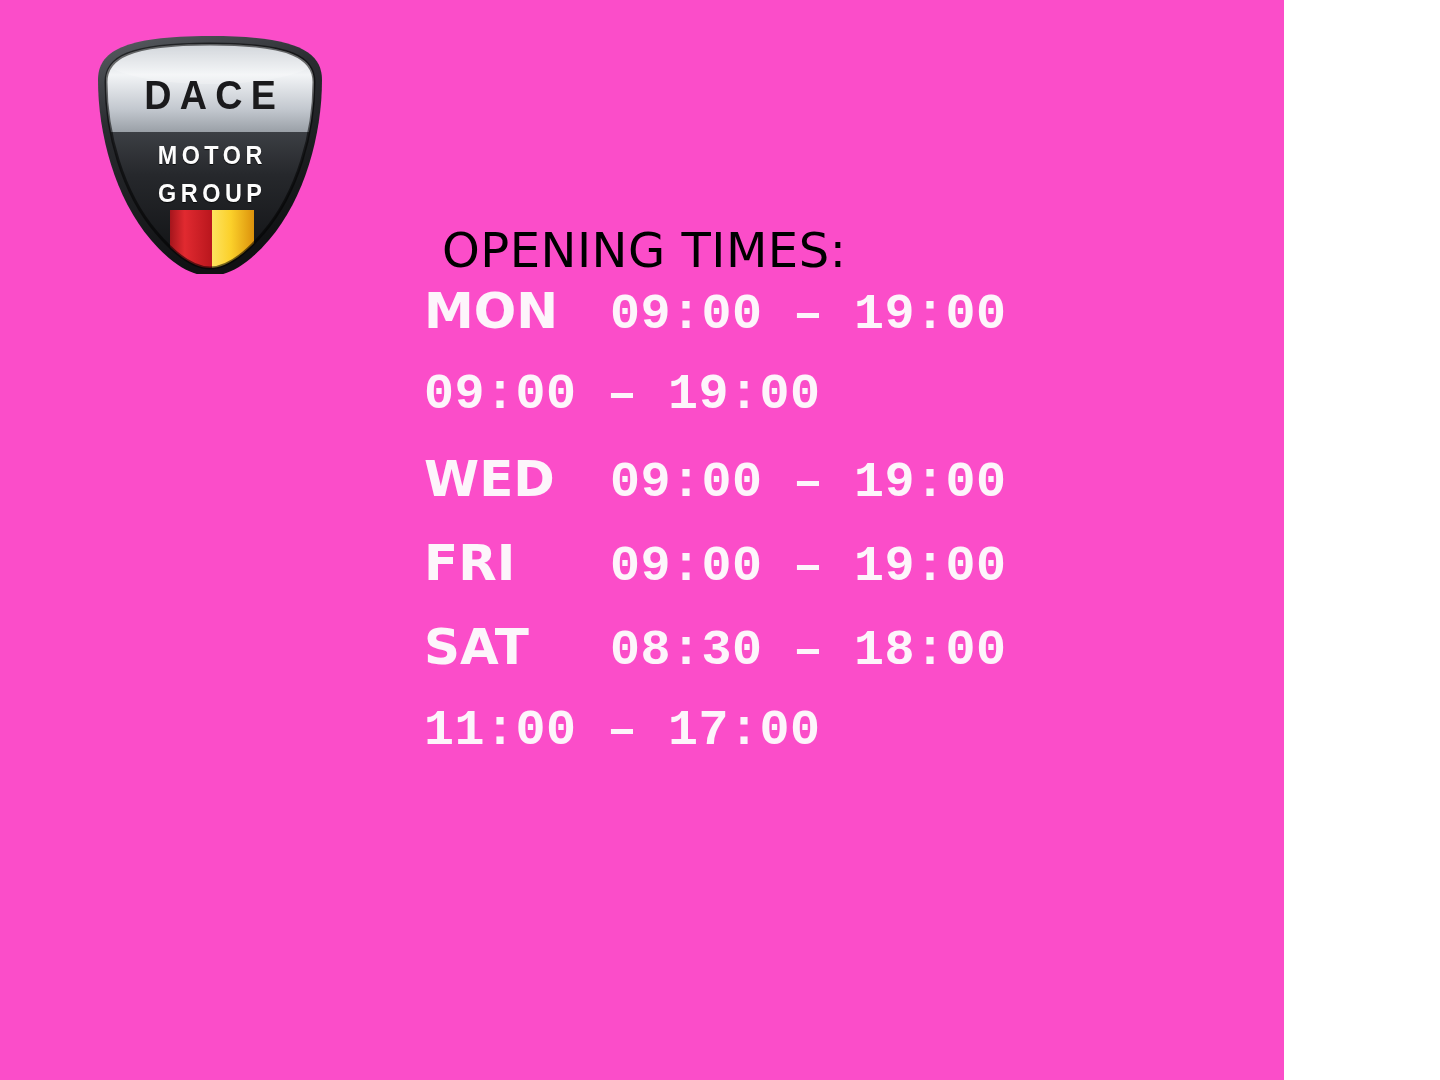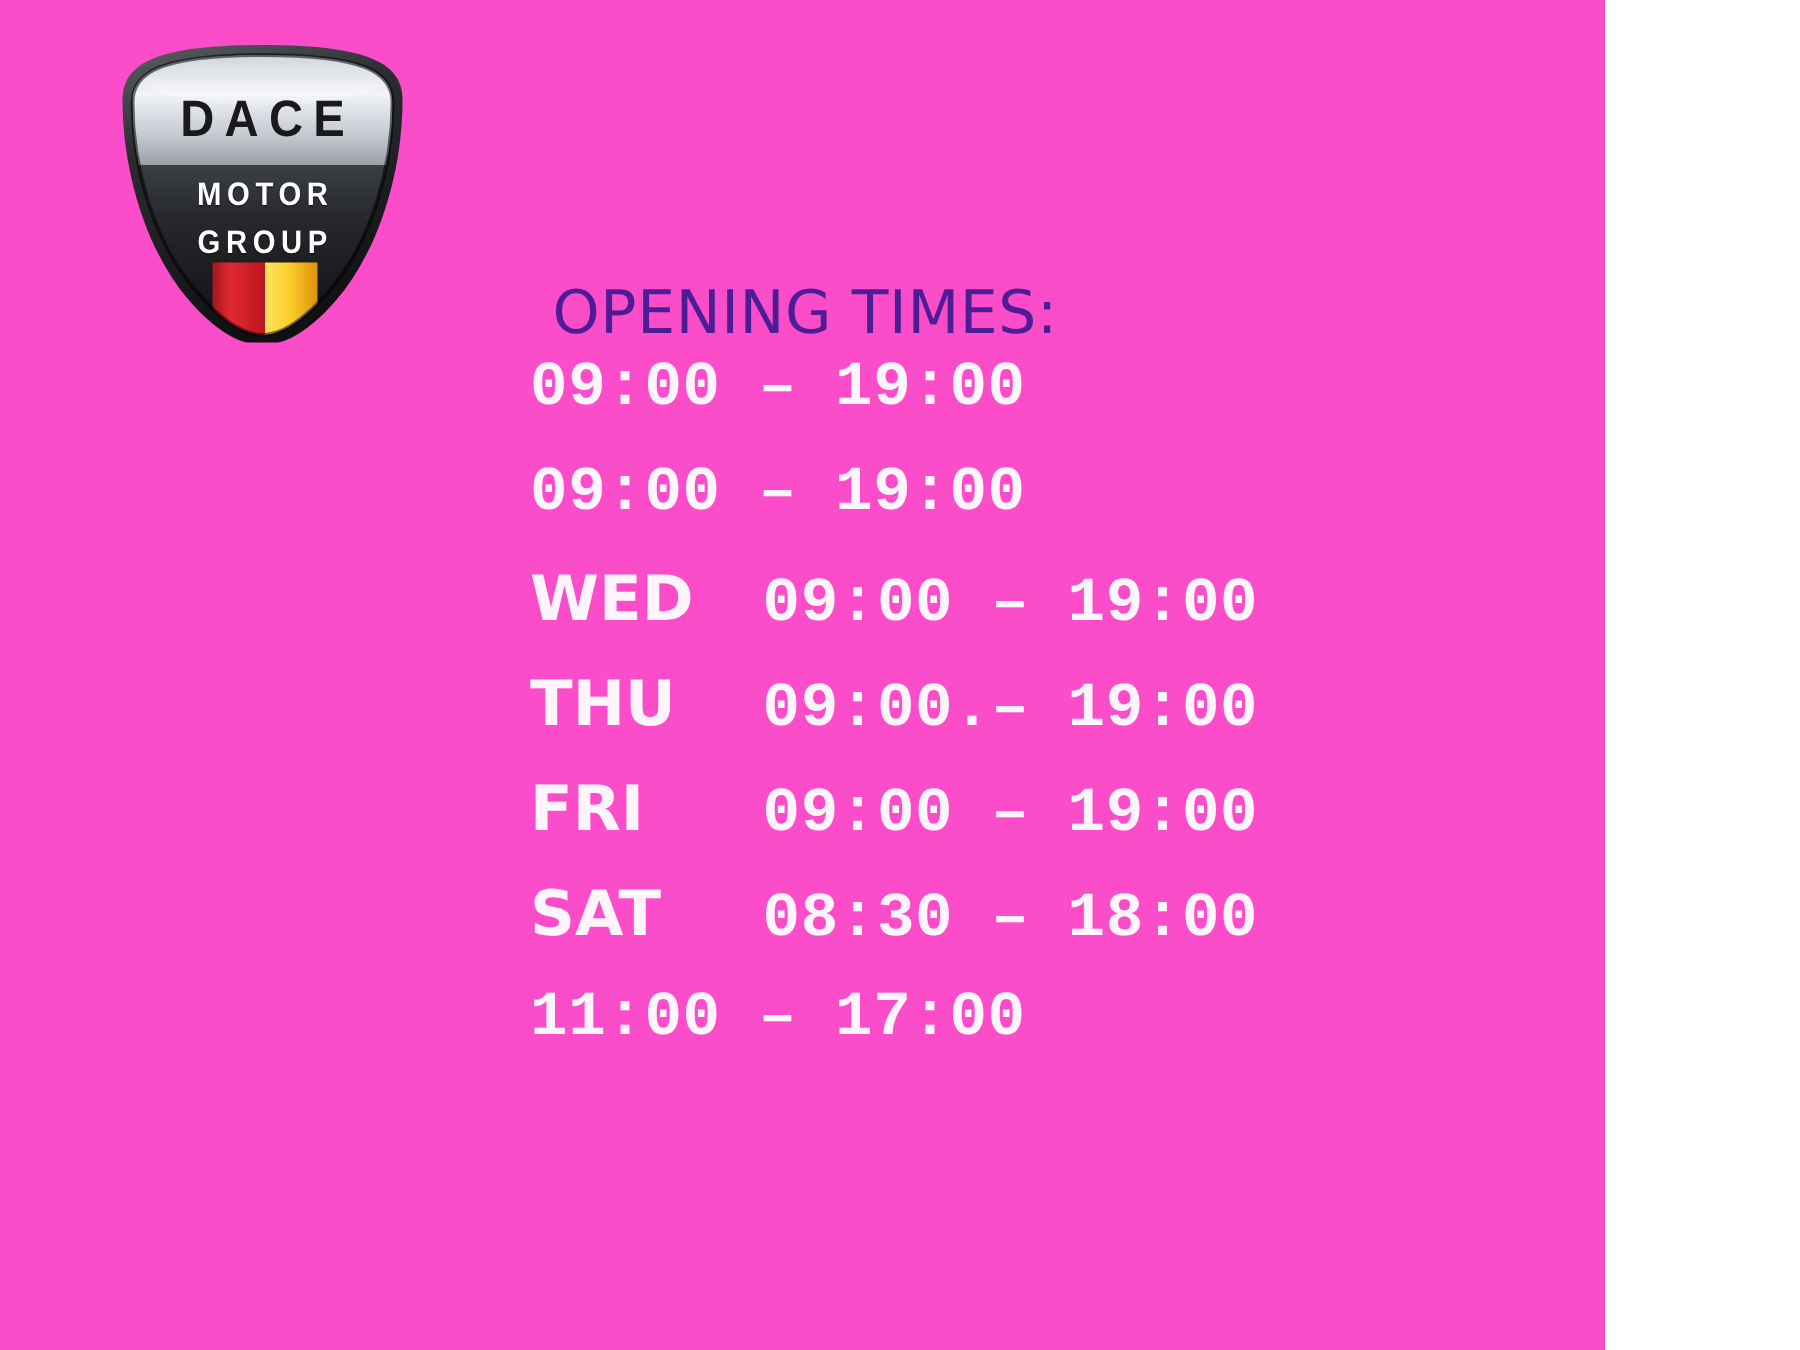--- a/index.html
+++ b/index.html
@@ -94,21 +94,21 @@
   .times-block {
     position: absolute;
     left: 424px;
     top: 226px;
     width: 640px;
   }
   .times-heading {
     font-family: "DejaVu Sans", sans-serif;
     font-size: 48px;
     font-weight: 400;
-    color: #4c1d95;
+    color: #000000;
     letter-spacing: 0.5px;
     line-height: 1;
     padding-left: 18px;
     padding-bottom: 12px;
     white-space: nowrap;
   }
   .times-row {
     display: flex;
     align-items: baseline;
     height: 84px;
@@ -203,36 +203,33 @@
       <div class="logo-motor">MOTOR</div>
       <div class="logo-group">GROUP</div>
     </div>
   </div>
 
   <div class="times-block">
 
     <div class="times-heading">OPENING TIMES:</div>
 
     <div class="times-row">
+      <span class="day-cell">MON</span>
       <span class="hours-cell">09:00 – 19:00</span>
     </div>
 
     <div class="times-row">
       <span class="hours-cell">09:00 – 19:00</span>
     </div>
 
     <div class="times-row">
       <span class="day-cell">WED</span>
       <span class="hours-cell">09:00 – 19:00</span>
     </div>
 
-    <div class="times-row">
-      <span class="day-cell">THU</span>
-      <span class="hours-cell">09:00.– 19:00</span>
-    </div>
 
     <div class="times-row">
       <span class="day-cell">FRI</span>
       <span class="hours-cell">09:00 – 19:00</span>
     </div>
 
     <div class="times-row">
       <span class="day-cell">SAT</span>
       <span class="hours-cell">08:30 – 18:00</span>
     </div>

